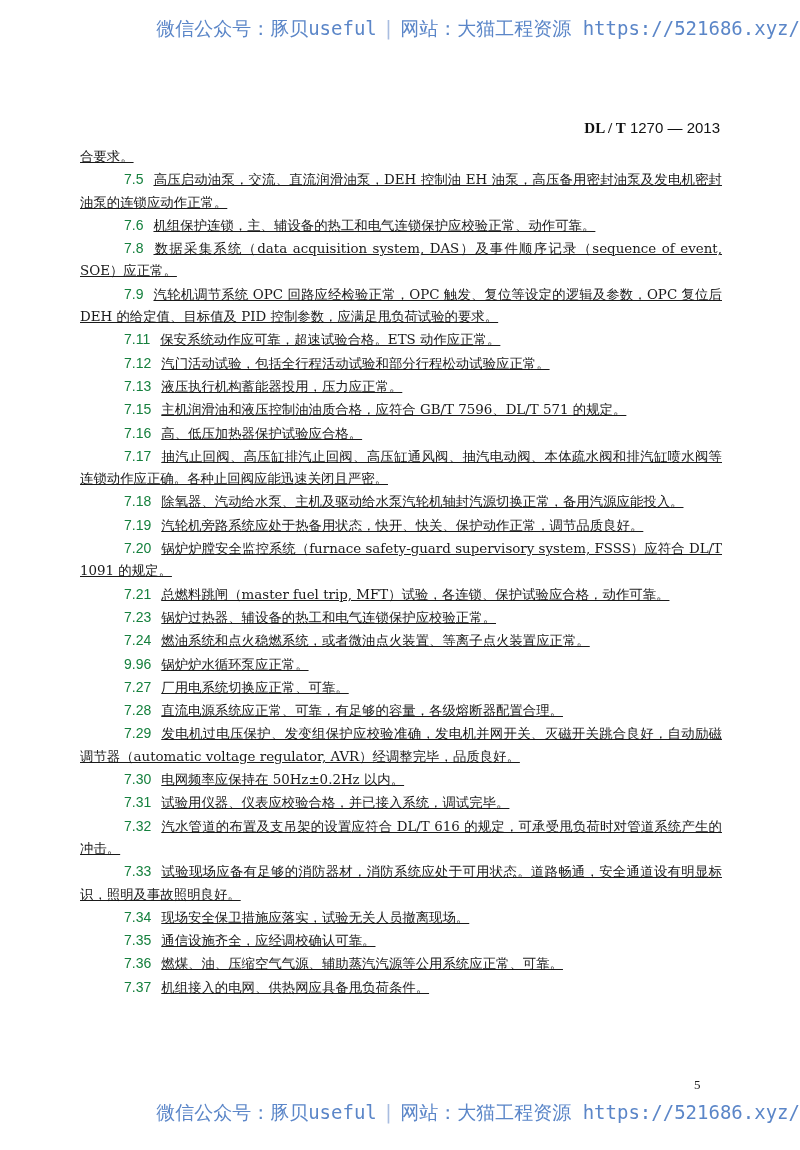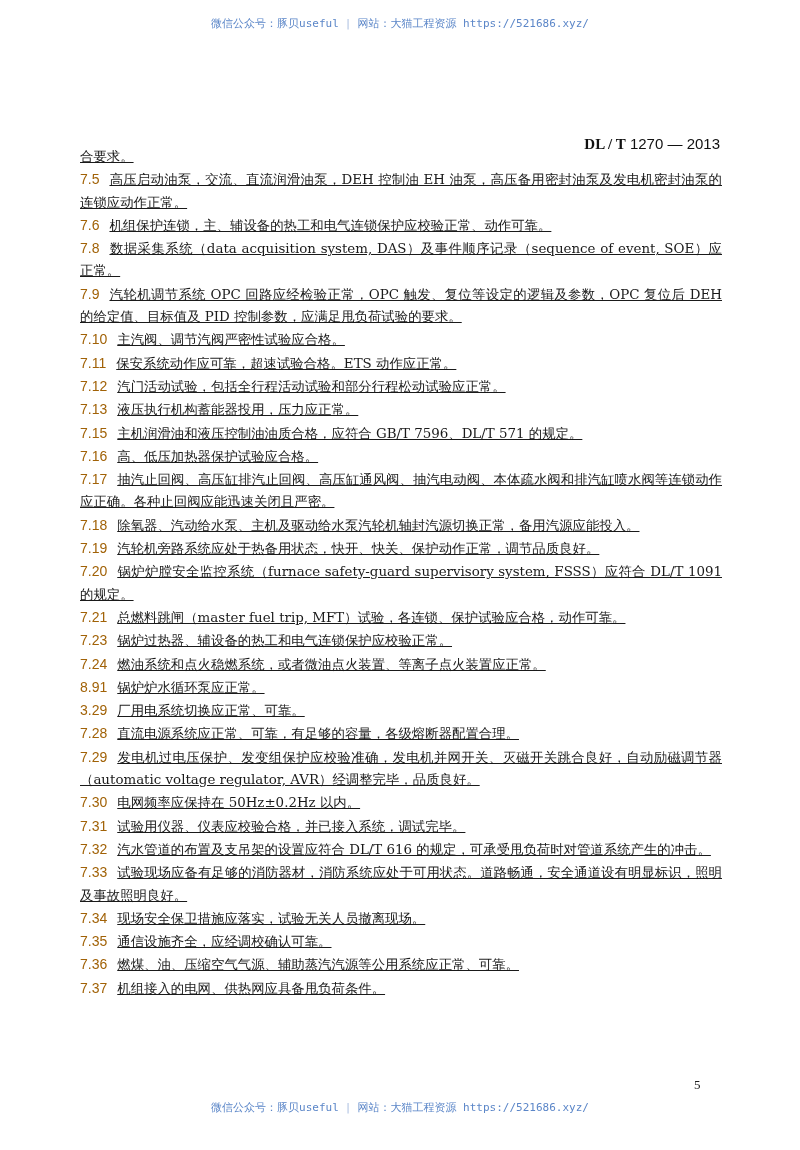--- a/index.html
+++ b/index.html
@@ -1,40 +1,40 @@
 <!DOCTYPE html>
 <html><head>
 <meta charset="utf-8">
 <style>
   html, body { margin: 0; padding: 0; }
   body {
     width: 800px; height: 1150px; background: #ffffff; position: relative; overflow: hidden;
     font-family: "DejaVu Serif", "Liberation Serif", serif; color: #1a1a1a;
   }
   .watermark {
-    position: absolute; left: 0; width: 800px; text-align: center;
+    position: absolute; left: 0; width: 800px; text-align: right;
     font-family: "DejaVu Sans Mono", "Liberation Mono", monospace;
-    font-size: 11px; color: #5b86c8; letter-spacing: 0px;
+    font-size: 19px; color: #5b86c8; letter-spacing: 0px;
   }
   .watermark .sep { color: #a9bde0; margin: 0 6px; }
   #wm-top { top: 16px; }
   #wm-bottom { top: 1100px; }
   .std-code {
-    position: absolute; top: 135px; right: 80px;
+    position: absolute; top: 119px; right: 80px;
     font-family: "Liberation Sans", sans-serif; font-size: 15px; color: #111;
   }
   .std-code b { font-family: "Liberation Serif", serif; font-weight: bold; }
   .content {
     position: absolute; left: 80px; top: 146px; width: 642px;
     font-size: 13.4px; line-height: 22.3px; text-decoration: underline;
   }
   .clause { margin: 0; text-align: justify; }
   .clause .num {
     font-family: "Liberation Sans", sans-serif; font-size: 14px;
-    display: inline-block; min-width: 0; margin-right: 10px; color: #a16207;
+    display: inline-block; min-width: 0; margin-right: 10px; color: #15803d; margin-left: 44px;
   }
   .page-num {
     position: absolute; top: 1077px; left: 694px; font-size: 13px;
     font-family: "Liberation Serif", serif;
   }
 </style>
 </head>
 <body>
 
 <div id="wm-top" class="watermark">
@@ -46,35 +46,34 @@
   <span>1270 — 2013</span>
 </div>
 
 <div class="content">
   <p class="clause">合要求。</p>
 
   <p class="clause"><span class="num">7.5</span><span>高压启动油泵，交流、直流润滑油泵，DEH 控制油 EH 油泵，高压备用密封油泵及发电机密封油泵的连锁应动作正常。</span></p>
   <p class="clause"><span class="num">7.6</span><span>机组保护连锁，主、辅设备的热工和电气连锁保护应校验正常、动作可靠。</span></p>
   <p class="clause"><span class="num">7.8</span><span>数据采集系统（data acquisition system, DAS）及事件顺序记录（sequence of event, SOE）应正常。</span></p>
   <p class="clause"><span class="num">7.9</span><span>汽轮机调节系统 OPC 回路应经检验正常，OPC 触发、复位等设定的逻辑及参数，OPC 复位后 DEH 的给定值、目标值及 PID 控制参数，应满足甩负荷试验的要求。</span></p>
-  <p class="clause"><span class="num">7.10</span><span>主汽阀、调节汽阀严密性试验应合格。</span></p>
   <p class="clause"><span class="num">7.11</span><span>保安系统动作应可靠，超速试验合格。ETS 动作应正常。</span></p>
   <p class="clause"><span class="num">7.12</span><span>汽门活动试验，包括全行程活动试验和部分行程松动试验应正常。</span></p>
   <p class="clause"><span class="num">7.13</span><span>液压执行机构蓄能器投用，压力应正常。</span></p>
   <p class="clause"><span class="num">7.15</span><span>主机润滑油和液压控制油油质合格，应符合 GB/T 7596、DL/T 571 的规定。</span></p>
   <p class="clause"><span class="num">7.16</span><span>高、低压加热器保护试验应合格。</span></p>
   <p class="clause"><span class="num">7.17</span><span>抽汽止回阀、高压缸排汽止回阀、高压缸通风阀、抽汽电动阀、本体疏水阀和排汽缸喷水阀等连锁动作应正确。各种止回阀应能迅速关闭且严密。</span></p>
   <p class="clause"><span class="num">7.18</span><span>除氧器、汽动给水泵、主机及驱动给水泵汽轮机轴封汽源切换正常，备用汽源应能投入。</span></p>
   <p class="clause"><span class="num">7.19</span><span>汽轮机旁路系统应处于热备用状态，快开、快关、保护动作正常，调节品质良好。</span></p>
   <p class="clause"><span class="num">7.20</span><span>锅炉炉膛安全监控系统（furnace safety-guard supervisory system, FSSS）应符合 DL/T 1091 的规定。</span></p>
   <p class="clause"><span class="num">7.21</span><span>总燃料跳闸（master fuel trip, MFT）试验，各连锁、保护试验应合格，动作可靠。</span></p>
   <p class="clause"><span class="num">7.23</span><span>锅炉过热器、辅设备的热工和电气连锁保护应校验正常。</span></p>
   <p class="clause"><span class="num">7.24</span><span>燃油系统和点火稳燃系统，或者微油点火装置、等离子点火装置应正常。</span></p>
-  <p class="clause"><span class="num">8.91</span><span>锅炉炉水循环泵应正常。</span></p>
-  <p class="clause"><span class="num">3.29</span><span>厂用电系统切换应正常、可靠。</span></p>
+  <p class="clause"><span class="num">9.96</span><span>锅炉炉水循环泵应正常。</span></p>
+  <p class="clause"><span class="num">7.27</span><span>厂用电系统切换应正常、可靠。</span></p>
   <p class="clause"><span class="num">7.28</span><span>直流电源系统应正常、可靠，有足够的容量，各级熔断器配置合理。</span></p>
   <p class="clause"><span class="num">7.29</span><span>发电机过电压保护、发变组保护应校验准确，发电机并网开关、灭磁开关跳合良好，自动励磁调节器（automatic voltage regulator, AVR）经调整完毕，品质良好。</span></p>
   <p class="clause"><span class="num">7.30</span><span>电网频率应保持在 50Hz±0.2Hz 以内。</span></p>
   <p class="clause"><span class="num">7.31</span><span>试验用仪器、仪表应校验合格，并已接入系统，调试完毕。</span></p>
   <p class="clause"><span class="num">7.32</span><span>汽水管道的布置及支吊架的设置应符合 DL/T 616 的规定，可承受甩负荷时对管道系统产生的冲击。</span></p>
   <p class="clause"><span class="num">7.33</span><span>试验现场应备有足够的消防器材，消防系统应处于可用状态。道路畅通，安全通道设有明显标识，照明及事故照明良好。</span></p>
   <p class="clause"><span class="num">7.34</span><span>现场安全保卫措施应落实，试验无关人员撤离现场。</span></p>
   <p class="clause"><span class="num">7.35</span><span>通信设施齐全，应经调校确认可靠。</span></p>
   <p class="clause"><span class="num">7.36</span><span>燃煤、油、压缩空气气源、辅助蒸汽汽源等公用系统应正常、可靠。</span></p>
   <p class="clause"><span class="num">7.37</span><span>机组接入的电网、供热网应具备甩负荷条件。</span></p>

